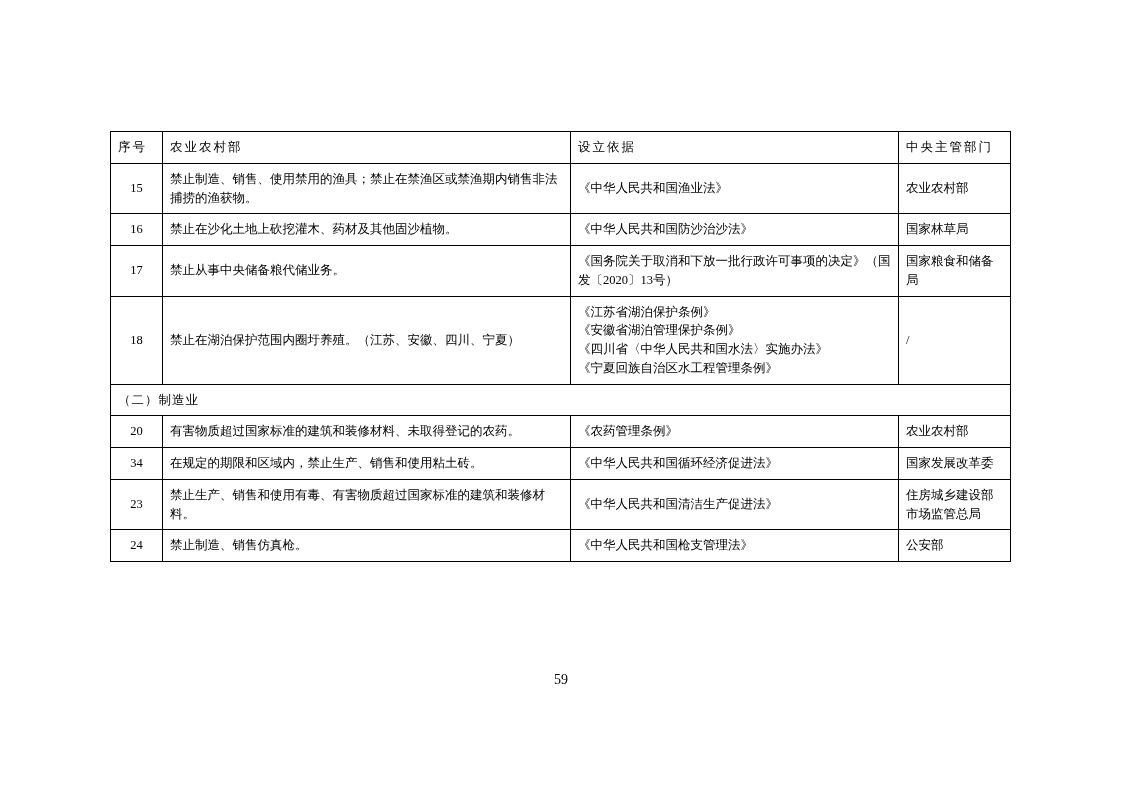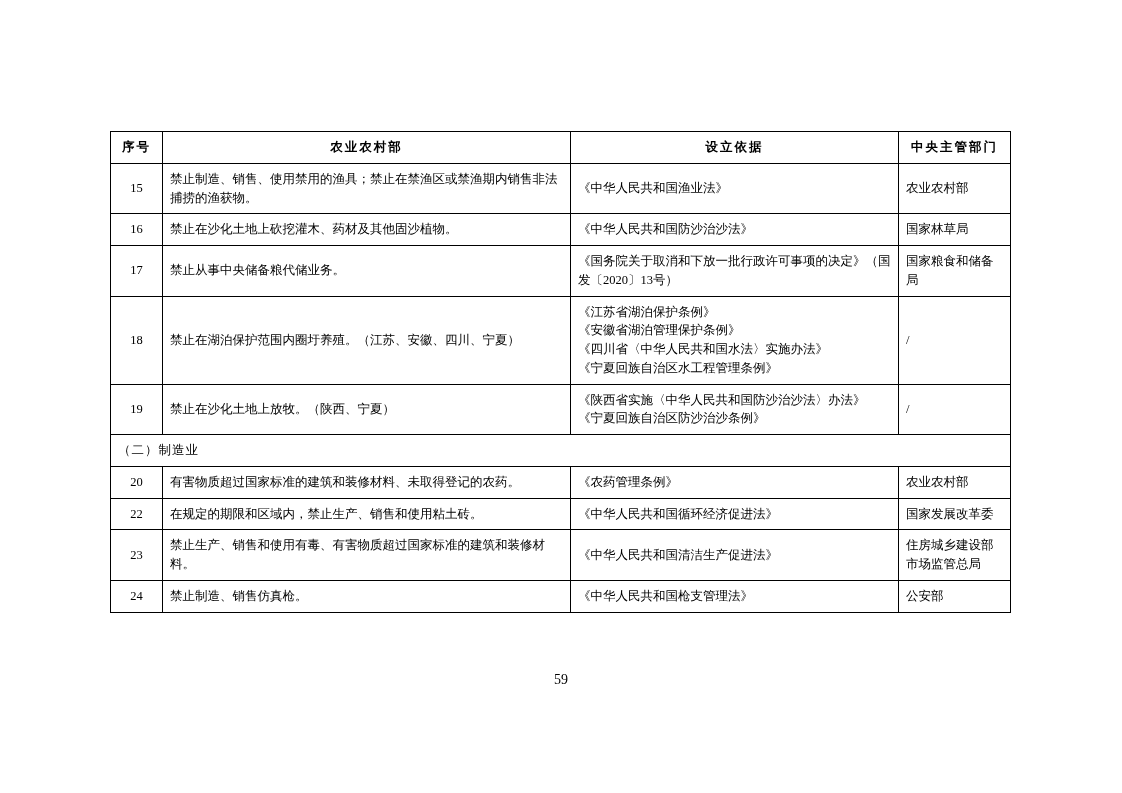--- a/index.html
+++ b/index.html
@@ -38,22 +38,22 @@
     font-size: 12.5px;
     line-height: 1.5;
     word-break: break-word;
   }
   .col-num { width: 52px; text-align: center; }
   .col-measure { width: 408px; }
   .col-basis { width: 328px; }
   .col-dept { width: 112px; }
 
   thead td, .head-cell {
-    text-align: center;
-    font-weight: bold;
+    text-align: left;
+    font-weight: normal;
     font-size: 14.5px;
     letter-spacing: 2px;
     padding-top: 8px;
     padding-bottom: 8px;
   }
   .section-row td {
     font-size: 13.5px;
     padding-top: 11px;
     padding-bottom: 11px;
     letter-spacing: 1px;
@@ -117,42 +117,35 @@
         <tr>
           <td class="center">18</td>
           <td class="cell-measure multiline">禁止在湖泊保护范围内圈圩养殖。（江苏、安徽、四川、宁夏）</td>
           <td class="cell-basis multiline">《江苏省湖泊保护条例》
 《安徽省湖泊管理保护条例》
 《四川省〈中华人民共和国水法〉实施办法》
 《宁夏回族自治区水工程管理条例》</td>
           <td class="cell-dept multiline">/</td>
         </tr>
 
-        <tr>
-          <td class="center">19</td>
-          <td class="cell-measure multiline">禁止在沙化土地上放牧。（陕西、宁夏）</td>
-          <td class="cell-basis multiline">《陕西省实施〈中华人民共和国防沙治沙法〉办法》
-《宁夏回族自治区防沙治沙条例》</td>
-          <td class="cell-dept multiline">/</td>
-        </tr>
 
         <tr class="section-row">
           <td colspan="4">（二）制造业</td>
         </tr>
 
         <tr>
           <td class="center">20</td>
           <td class="cell-measure multiline">有害物质超过国家标准的建筑和装修材料、未取得登记的农药。</td>
           <td class="cell-basis multiline">《农药管理条例》</td>
           <td class="cell-dept multiline">农业农村部</td>
         </tr>
 
 
         <tr>
-          <td class="center">22</td>
+          <td class="center">34</td>
           <td class="cell-measure multiline">在规定的期限和区域内，禁止生产、销售和使用粘土砖。</td>
           <td class="cell-basis multiline">《中华人民共和国循环经济促进法》</td>
           <td class="cell-dept multiline">国家发展改革委</td>
         </tr>
 
         <tr>
           <td class="center">23</td>
           <td class="cell-measure multiline">禁止生产、销售和使用有毒、有害物质超过国家标准的建筑和装修材料。</td>
           <td class="cell-basis multiline">《中华人民共和国清洁生产促进法》</td>
           <td class="cell-dept multiline">住房城乡建设部

